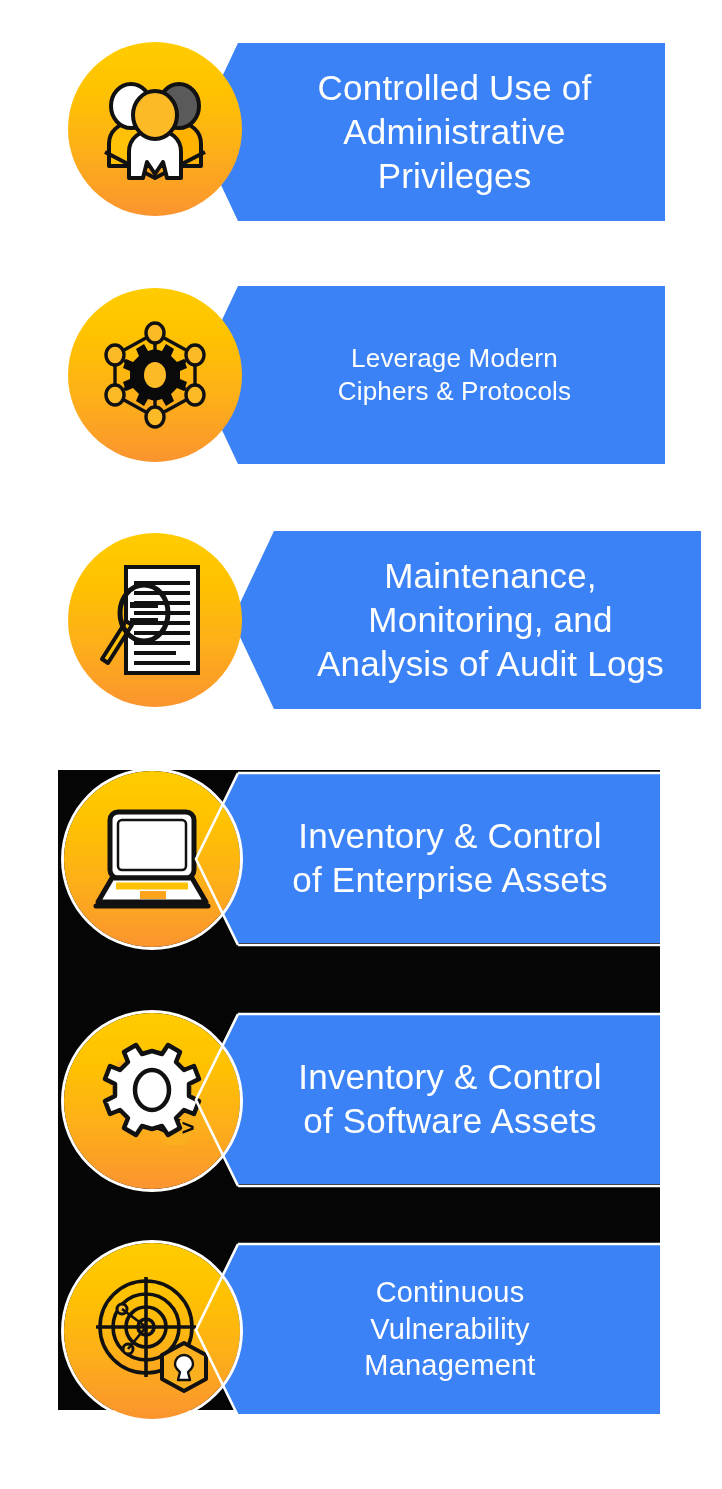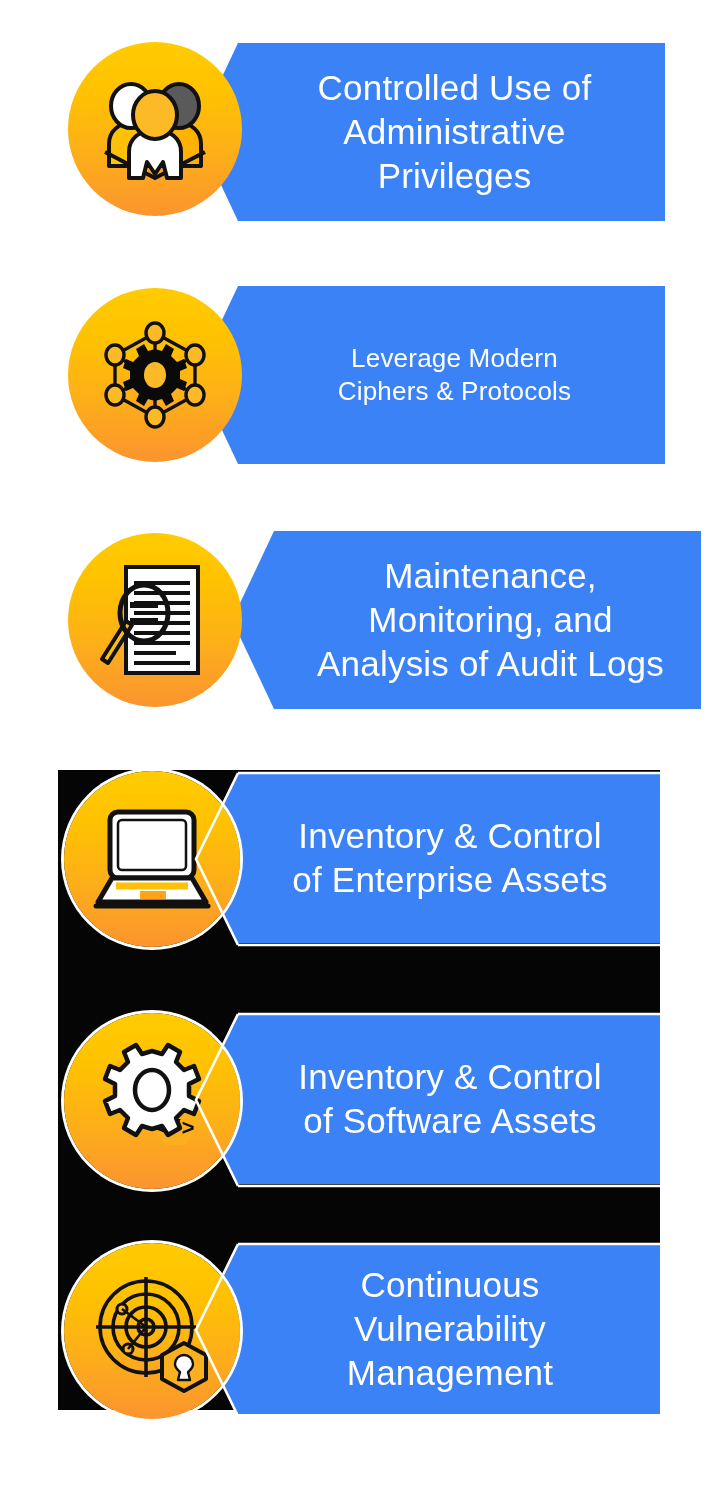--- a/index.html
+++ b/index.html
@@ -209,21 +209,21 @@
                    L101 59 L111 64 L106 77 L96 73 L88 81 L92 91 L80 98 L74 89
                    L64 92 L54 89 L48 98 L36 91 L40 81 L32 73 L22 77 L17 64
                    L27 59 L27 47 L17 42 L22 29 L32 33 L40 25 L36 15 L48 8
                    L54 17 Z" fill="#ffffff" stroke="#111" stroke-width="4.5" stroke-linejoin="round"></path>
           <ellipse cx="64" cy="53" rx="17" ry="20" fill="#ffffff" stroke="#111" stroke-width="4.5"></ellipse>
         </svg>
       </span>
     </div>
 
     <div class="badge notched" style="left:196px; top:1244px; width:464px; height:170px; z-index:3;">
-      <div class="badge-text" style="font-size:35px; padding-left:44px;">Continuous
+      <div class="badge-text" style="font-size:29px; padding-left:44px;">Continuous
 Vulnerability
 Management</div>
     </div>
     <div class="outline" style="left:190px; top:1239px; width:480px; height:182px;">
       <svg width="480" height="182" viewBox="0 0 480 182">
         <path d="M48 5 L472 5 M48 177 L472 177 M48 5 L6 91 L48 177" fill="none" stroke="#ffffff" stroke-width="2.6"></path>
       </svg>
     </div>
     <div class="circle ringed" style="left:64px; top:1243px; width:176px; height:176px;">
       <span>

